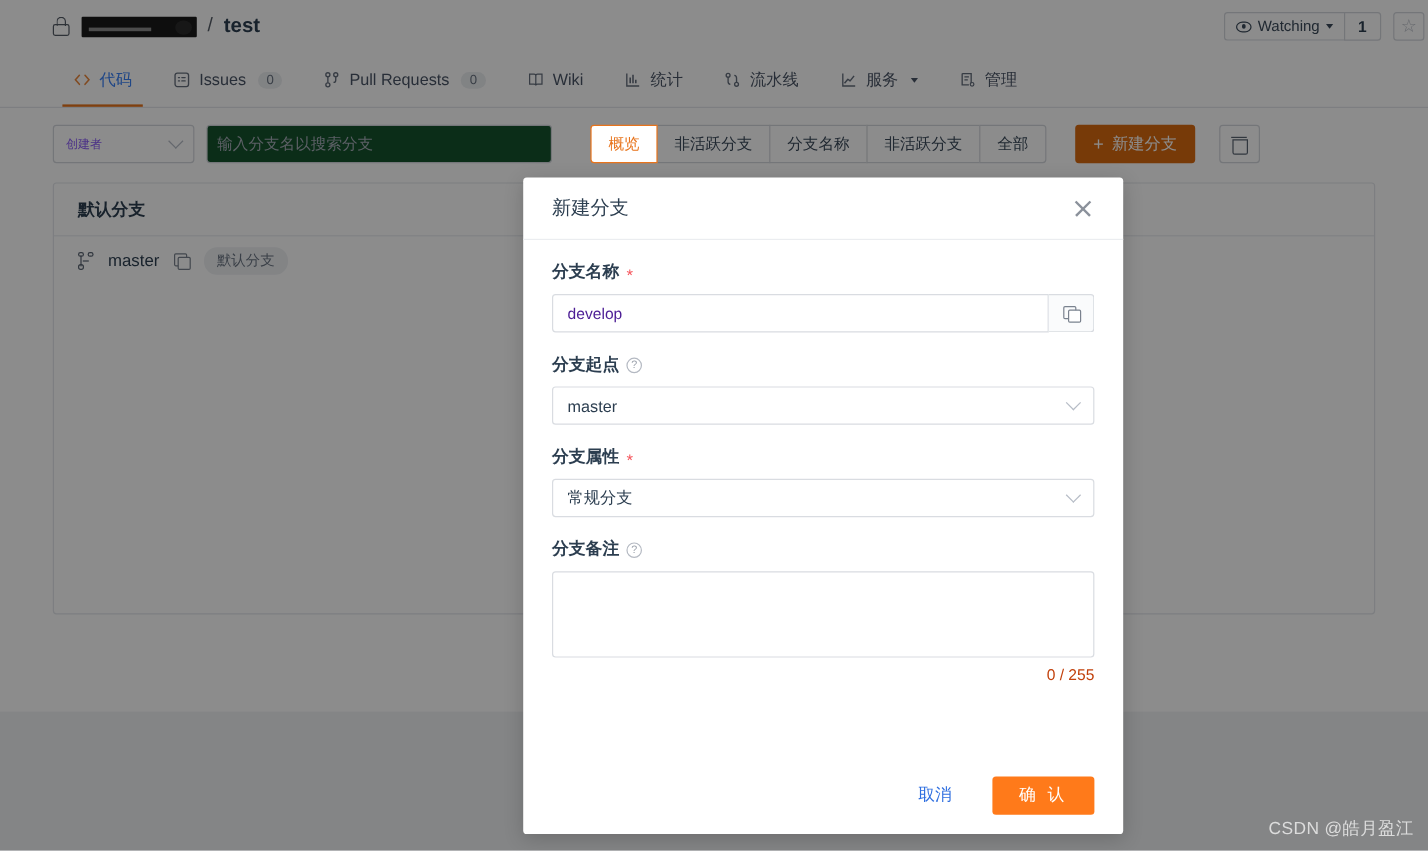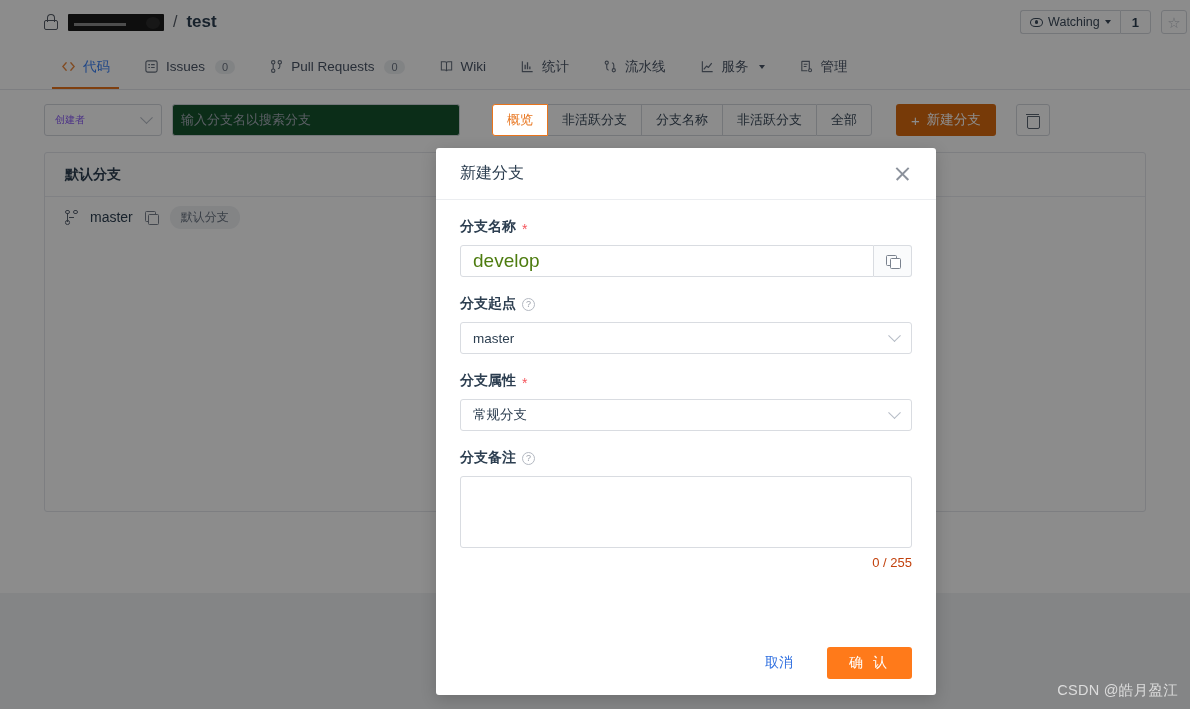--- a/index.html
+++ b/index.html
@@ -189,21 +189,21 @@
   }
   .req { color:#f5545b; font-size:14px; font-weight:normal; position:relative; top:2px;}
   .help {
     width:13px;height:13px;border:1.2px solid #b4b9c2;border-radius:50%;
     font-size:9px; color:#9ba1ab; display:flex;align-items:center;justify-content:center;
     font-weight:normal; line-height:1;
   }
   .input-wrap { display:flex; height:32px; }
   .txt-input {
     flex:1; border:1px solid #d9dce1; border-radius:3px 0 0 3px;
-    padding:0 12px; font-size:19px; color:#4d7c0f;
+    padding:0 12px; font-size:13px; color:#4c1d95;
     display:flex; align-items:center; background:#fff;
   }
   .input-addon {
     width:38px; border:1px solid #d9dce1; border-left:none; border-radius:0 3px 3px 0;
     background:#fafbfc; display:flex;align-items:center;justify-content:center;
   }
   .select-box {
     height:32px; border:1px solid #d9dce1; border-radius:3px; background:#fff;
     display:flex; align-items:center; padding:0 12px; font-size:13.5px; color:#2c3e50;
   }

